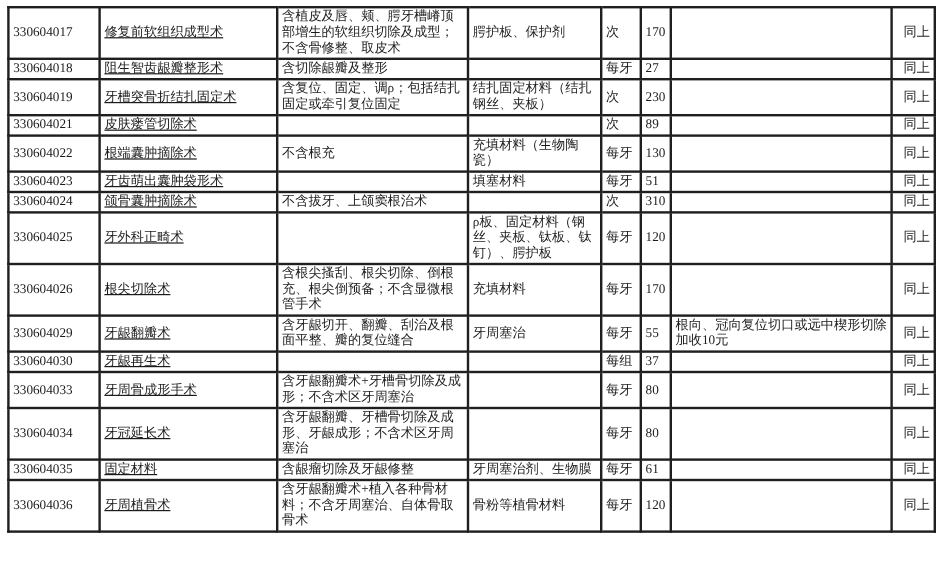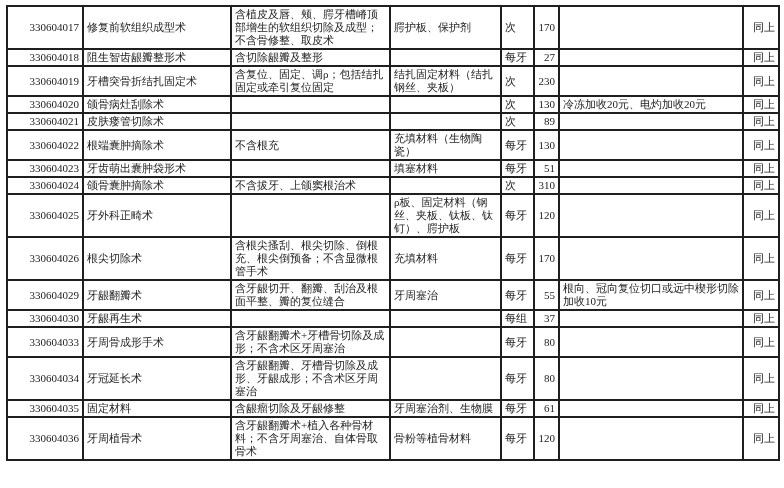--- a/index.html
+++ b/index.html
@@ -29,26 +29,26 @@
   }
   table.price-table td {
     border: 2px solid #1f1f1f;
     font-size: 11px;
     line-height: 13px;
     padding: 1px 3px;
     vertical-align: middle;
     overflow: hidden;
     word-break: break-all;
   }
-  td.c-code  { text-align: right;  padding-right: 4px; }
-  td.c-name  { text-align: left; }
+  td.c-code  {  padding-right: 4px; }
+  td.c-name  { text-align: left; text-decoration: underline; }
   td.c-desc  { text-align: left; }
   td.c-mat   { text-align: left; }
   td.c-unit  { text-align: left;  padding-left: 4px; }
-  td.c-price { text-align: right; padding-right: 2px; }
+  td.c-price { text-align: left; padding-right: 2px; }
   td.c-note  { text-align: left; }
   td.c-same  { text-align: right; padding: 1px 1px; }
 </style>
 </head>
 <body>
 
 <div class="page">
   <table class="price-table">
     <colgroup>
       <col style="width:76px">
@@ -85,30 +85,20 @@
           <td class="c-code">330604019</td>
           <td class="c-name">牙槽突骨折结扎固定术</td>
           <td class="c-desc">含复位、固定、调ρ；包括结扎固定或牵引复位固定</td>
           <td class="c-mat">结扎固定材料（结扎钢丝、夹板）</td>
           <td class="c-unit">次</td>
           <td class="c-price">230</td>
           <td class="c-note"></td>
           <td class="c-same">同上</td>
         </tr>
         <tr>
-          <td class="c-code">330604020</td>
-          <td class="c-name">颌骨病灶刮除术</td>
-          <td class="c-desc"></td>
-          <td class="c-mat"></td>
-          <td class="c-unit">次</td>
-          <td class="c-price">130</td>
-          <td class="c-note">冷冻加收20元、电灼加收20元</td>
-          <td class="c-same">同上</td>
-        </tr>
-        <tr>
           <td class="c-code">330604021</td>
           <td class="c-name">皮肤瘘管切除术</td>
           <td class="c-desc"></td>
           <td class="c-mat"></td>
           <td class="c-unit">次</td>
           <td class="c-price">89</td>
           <td class="c-note"></td>
           <td class="c-same">同上</td>
         </tr>
         <tr>

